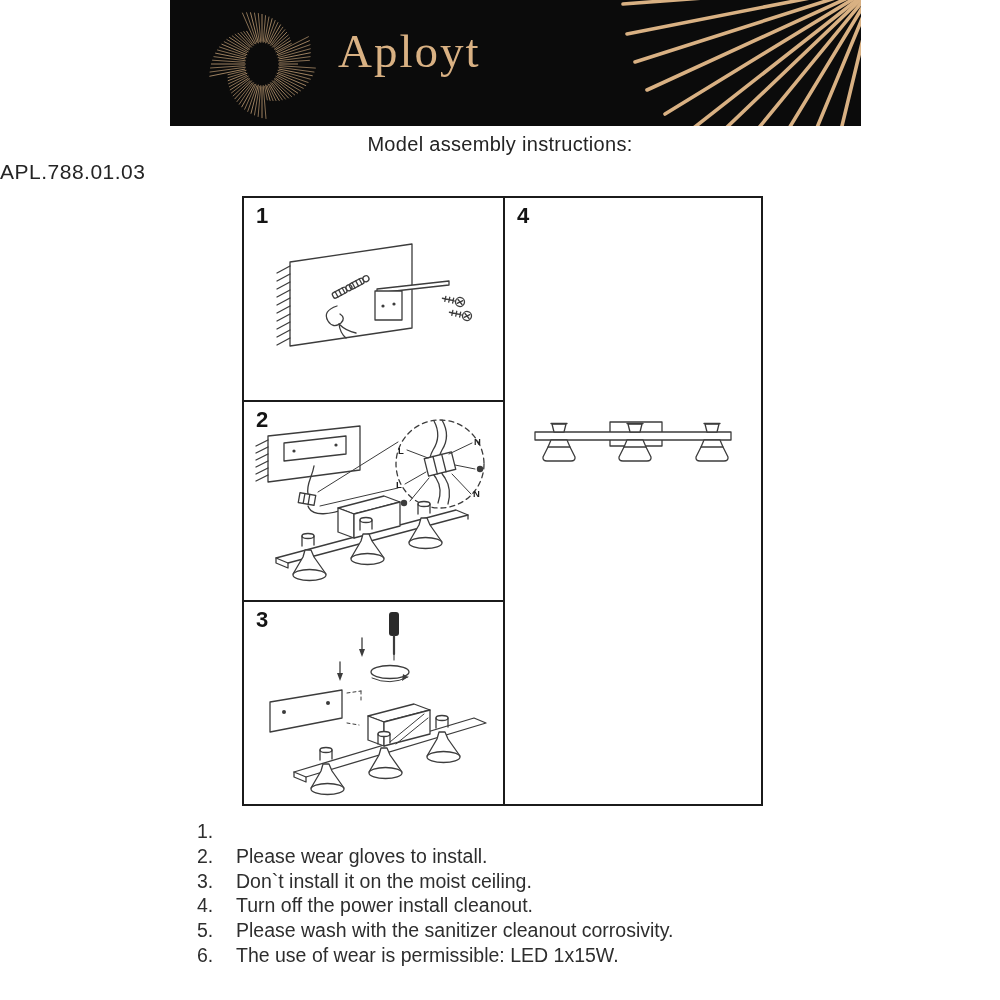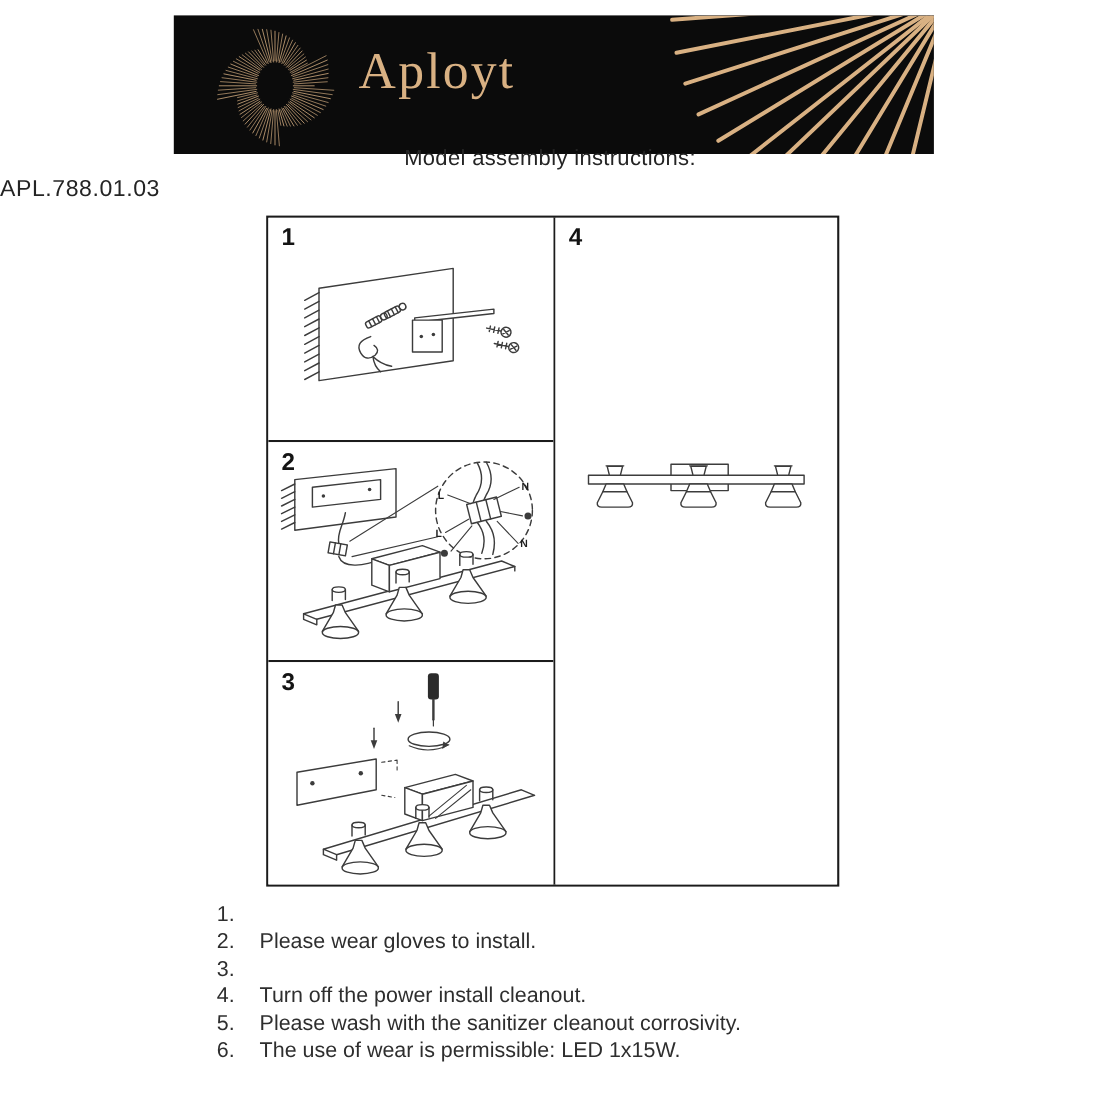--- a/index.html
+++ b/index.html
@@ -7,21 +7,21 @@
     --gold:#d9b183;
     --text:#2e2e2e;
     --line:#3c3c3c;
     --border:#1b1b1b;
   }
   *{margin:0;padding:0;box-sizing:border-box;}
   body{background:#fff;font-family:"Liberation Sans",sans-serif;}
   .page{position:relative;width:1000px;height:1000px;background:#ffffff;overflow:hidden;}
 
   
-  .banner{position:absolute;left:158px;top:0;width:691px;height:126px;background:var(--banner-bg);overflow:hidden;margin-top:14px;}
+  .banner{position:absolute;left:170px;top:0;width:691px;height:126px;background:var(--banner-bg);overflow:hidden;}
   .sunburst{position:absolute;left:36px;top:8px;width:112px;height:112px;}
   .logo-text{position:absolute;left:168px;top:24px;font-family:"Liberation Serif",serif;font-weight:400;
              font-size:47px;letter-spacing:2px;color:var(--gold);}
   .corner-rays{position:absolute;right:0;top:0;}
 
   
   .title{position:absolute;left:0;top:133px;width:100%;text-align:center;font-size:20px;
          color:#242424;letter-spacing:0.3px;}
   .model{position:absolute;left:0;top:160px;width:100%;text-align:left;font-size:21px;
          color:#242424;letter-spacing:0.5px;}
@@ -339,20 +339,21 @@
   <div class="instructions">
     <div class="irow">
       <span class="num">1.</span>
     </div>
     <div class="irow">
       <span class="num">2.</span>
       <span class="txt">Please wear gloves to install.</span>
     </div>
     <div class="irow">
       <span class="num">3.</span>
+      <span class="txt">Don`t install it on the moist ceiling.</span>
     </div>
     <div class="irow">
       <span class="num">4.</span>
       <span class="txt">Turn off the power install cleanout.</span>
     </div>
     <div class="irow">
       <span class="num">5.</span>
       <span class="txt">Please wash with the sanitizer cleanout corrosivity.</span>
     </div>
     <div class="irow">

